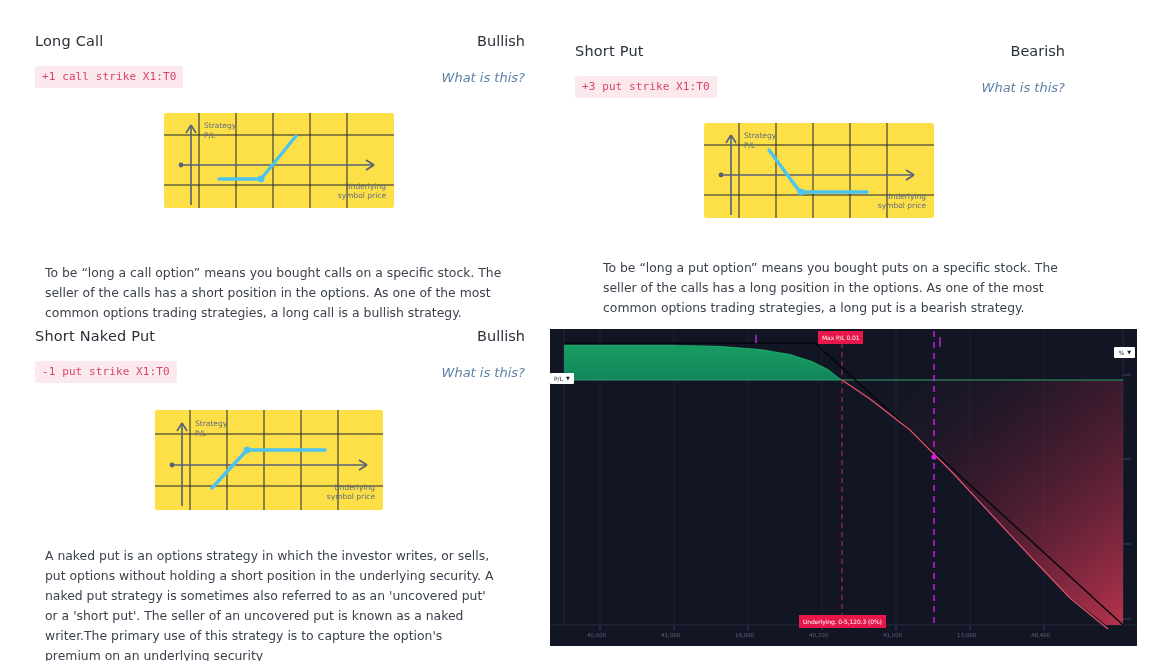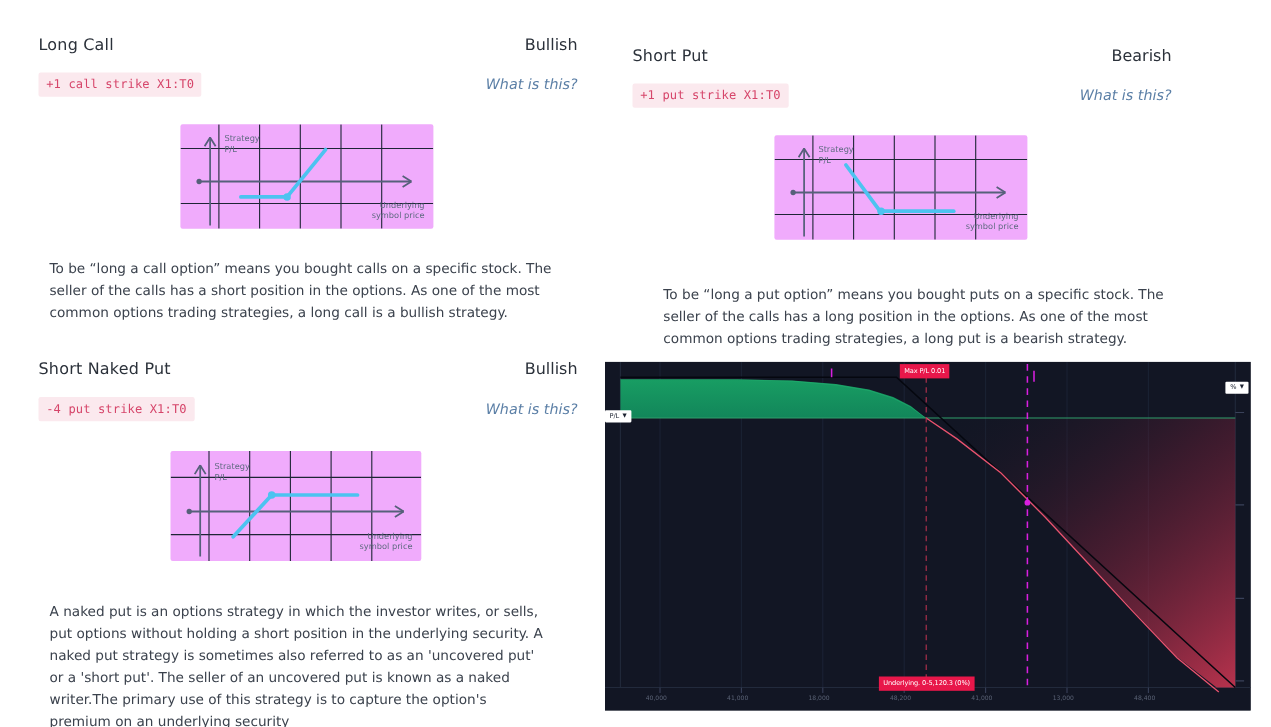--- a/index.html
+++ b/index.html
@@ -45,21 +45,21 @@
   .what-link {
     font-size: 13px;
     font-style: italic;
     color: #5b7fa6;
     text-decoration: none;
     white-space: nowrap;
   }
 
   
   .thumb {
-    background: #f0abfc;
+    background: #fde047;
     border-radius: 2px;
     position: relative;
     overflow: hidden;
   }
   .thumb svg { display: block; }
 
   .card-desc {
     font-size: 12.4px;
     line-height: 1.62;
     color: #3b424d;
@@ -143,30 +143,30 @@
       <div style="position:absolute; left:40px; top:8px; color:#606b82; font-size:7.5px; line-height:1.3;">
         <div>Strategy</div>
         <div>P/L</div>
       </div>
       <div style="position:absolute; right:8px; bottom:7px; color:#606b82; font-size:7.5px; line-height:1.3; text-align:right;">
         <div>Underlying</div>
         <div>symbol price</div>
       </div>
     </div>
 
-    <div class="card-desc" style="position:absolute; left:10px; top:201px; width:478px;">To be “long a call option” means you bought calls on a specific stock. The seller of the calls has a short position in the options. As one of the most common options trading strategies, a long call is a bullish strategy.</div>
+    <div class="card-desc" style="position:absolute; left:10px; top:230px; width:478px;">To be “long a call option” means you bought calls on a specific stock. The seller of the calls has a short position in the options. As one of the most common options trading strategies, a long call is a bullish strategy.</div>
   </div>
 
   <div class="card" style="left:575px; top:43px; width:490px;">
     <div class="card-head">
       <span class="strategy-title">Short Put</span>
       <span class="sentiment">Bearish</span>
     </div>
     <div class="card-sub">
-      <span class="leg-chip">+1 put strike X1:T0</span>
+      <span class="leg-chip">+3 put strike X1:T0</span>
       <a class="what-link" href="#">What is this?</a>
     </div>
 
     <div class="thumb" style="position:absolute; left:129px; top:80px; width:230px; height:95px;">
       <svg width="230" height="95" viewBox="0 0 230 95">
         <g stroke="#1d2535" stroke-width="1">
           <line x1="35" y1="0" x2="35" y2="95"></line>
           <line x1="72" y1="0" x2="72" y2="95"></line>
           <line x1="109" y1="0" x2="109" y2="95"></line>
           <line x1="146" y1="0" x2="146" y2="95"></line>
@@ -195,21 +195,21 @@
 
     <div class="card-desc" style="position:absolute; left:28px; top:215px; width:478px;">To be “long a put option” means you bought puts on a specific stock. The seller of the calls has a long position in the options. As one of the most common options trading strategies, a long put is a bearish strategy.</div>
   </div>
 
   <div class="card" style="left:35px; top:328px; width:490px;">
     <div class="card-head">
       <span class="strategy-title">Short Naked Put</span>
       <span class="sentiment">Bullish</span>
     </div>
     <div class="card-sub">
-      <span class="leg-chip">-4 put strike X1:T0</span>
+      <span class="leg-chip">-1 put strike X1:T0</span>
       <a class="what-link" href="#">What is this?</a>
     </div>
 
     <div class="thumb" style="position:absolute; left:120px; top:82px; width:228px; height:100px;">
       <svg width="228" height="100" viewBox="0 0 228 100">
         <g stroke="#1d2535" stroke-width="1">
           <line x1="35" y1="0" x2="35" y2="100"></line>
           <line x1="72" y1="0" x2="72" y2="100"></line>
           <line x1="109" y1="0" x2="109" y2="100"></line>
           <line x1="146" y1="0" x2="146" y2="100"></line>

